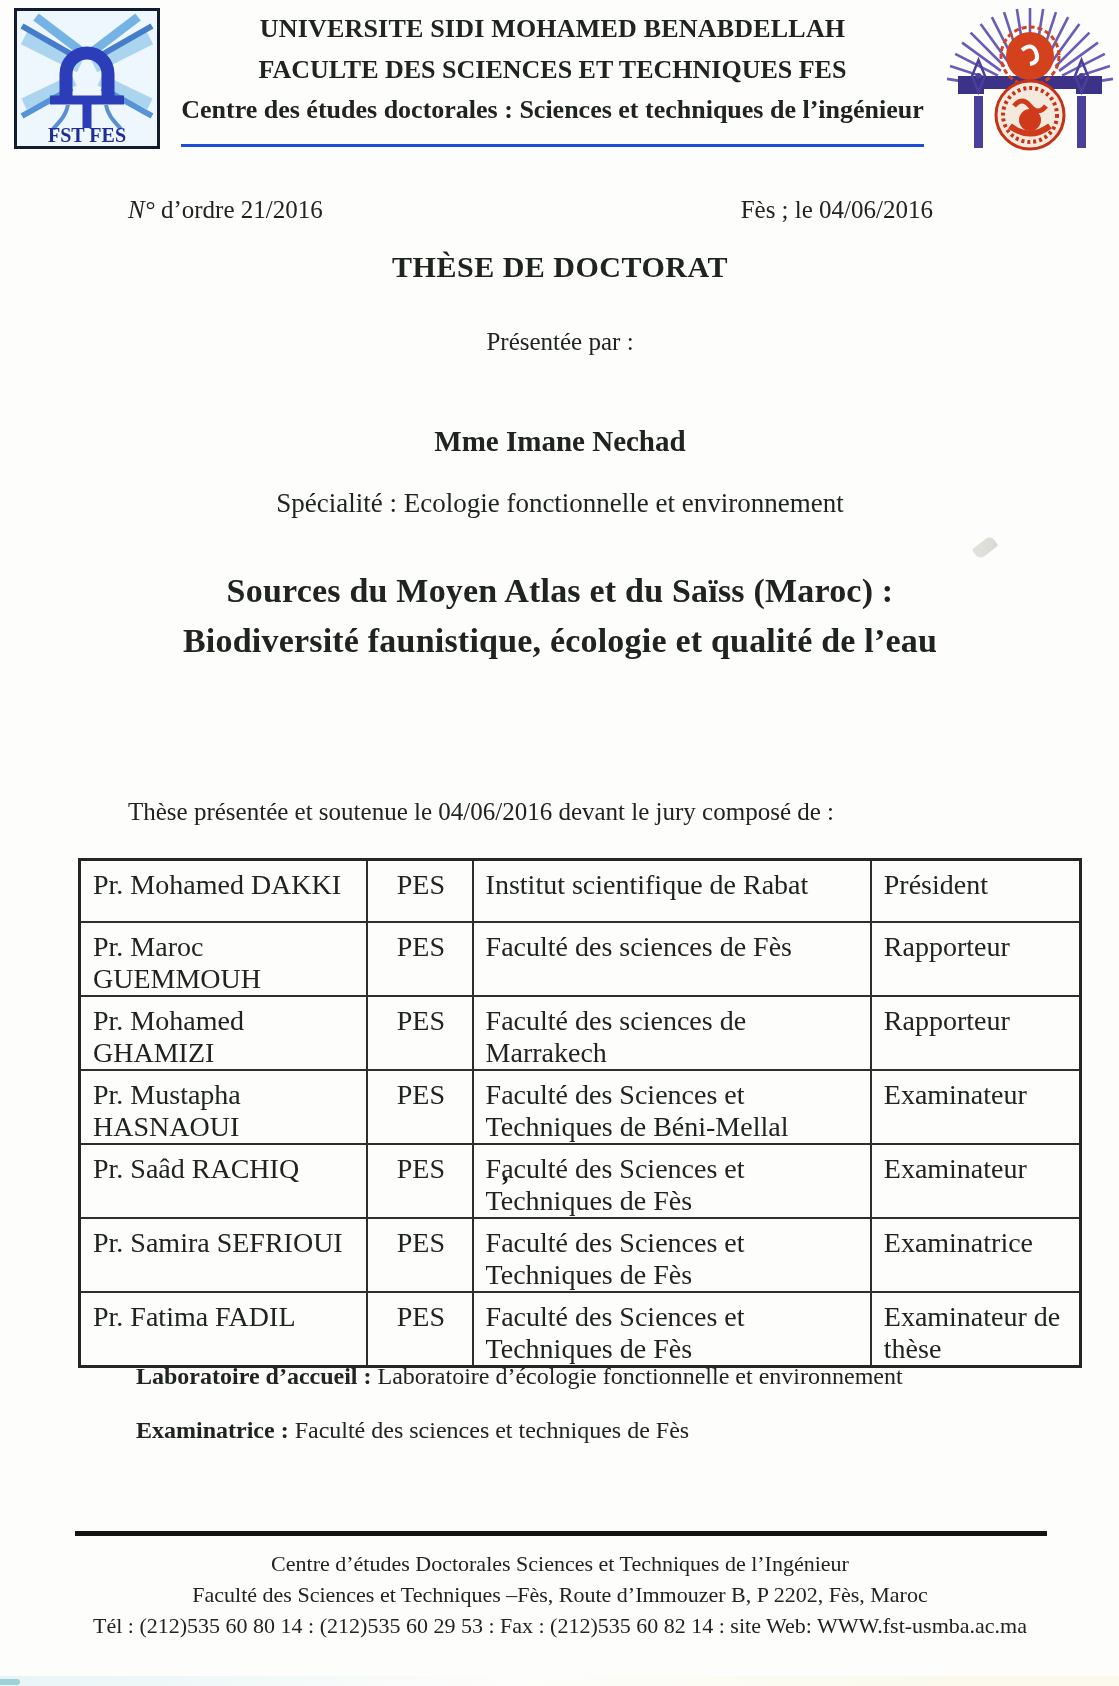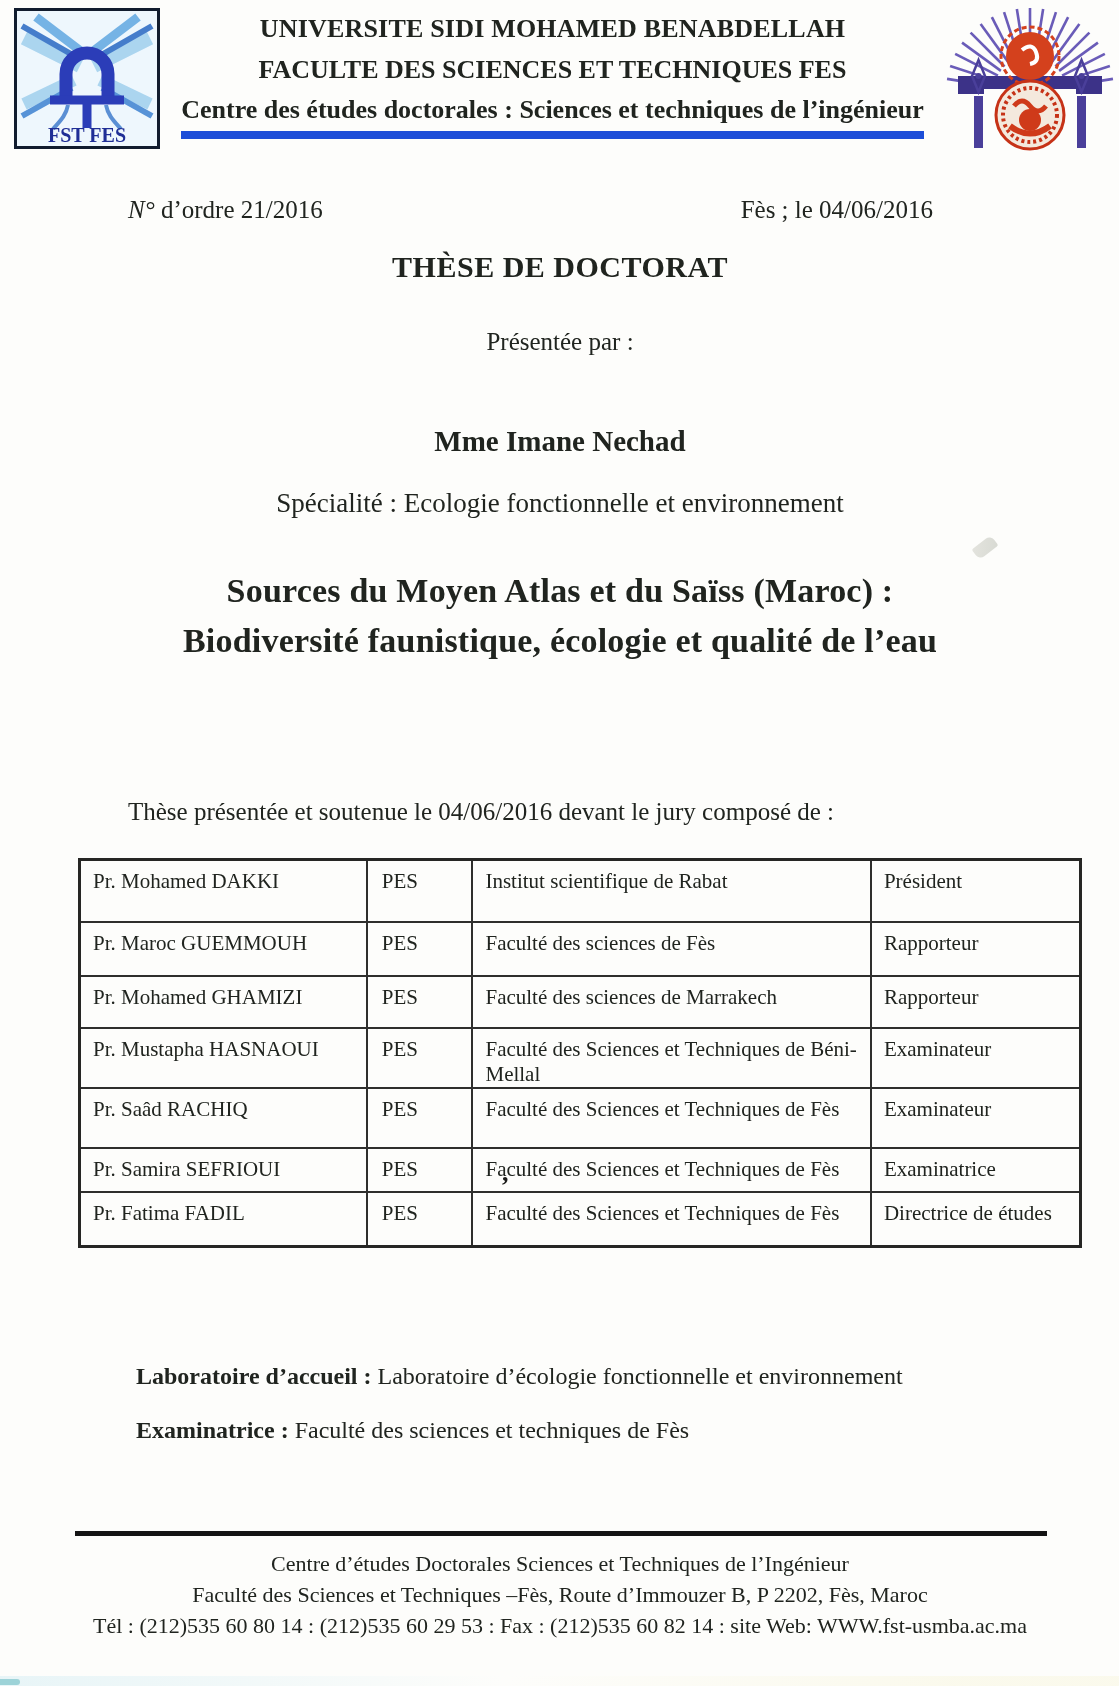--- a/index.html
+++ b/index.html
@@ -16,21 +16,21 @@
   
   .logo-left  { position:absolute; left:14px;  top:8px; width:152px; height:141px; }
   .logo-right { position:absolute; left:944px; top:0px; width:172px; height:158px; }
   .header-text {
     position:absolute; left:180px; top:12px; width:745px;
     text-align:center; font-weight:bold; line-height:1.0;
   }
   .header-text .h1 { font-size:26px; margin:4px 0 0 0; letter-spacing:.2px; }
   .header-text .h2 { font-size:26px; margin:15px 0 0 0; }
   .header-text .h3 { font-size:26px; margin:14px 0 0 0; }
-  .header-text .h3 span { display:inline-block; border-bottom:8px solid #1d4ed8; padding-bottom:8px; }
+  .header-text .h3 span { display:inline-block; border-bottom:3px solid #1d4ed8; padding-bottom:21px; }
 
   
   .meta-row {
     position:absolute; left:128px; top:196px; width:805px;
     display:flex; justify-content:space-between;
     font-size:25px;
   }
   .order-prefix { font-style:italic; }
 
   
@@ -41,29 +41,29 @@
   .specialty  { top:488px; font-size:27px; }
   .main-title { top:566px; font-size:34px; font-weight:bold; line-height:50px; letter-spacing:.2px; }
 
   .jury-intro { position:absolute; left:128px; top:798px; font-size:25px; }
 
   
   table.jury {
     position:absolute; left:78px; top:858px;
     width:1004px; border-collapse:collapse;
     border:3px solid #262624;
-    font-size:21px;
+    font-size:28px;
   }
   table.jury td {
     border:2px solid #2e2e2c;
     vertical-align:top;
     padding:8px 6px 0 12px;
   }
   table.jury td.c1 { width:288px; }
-  table.jury td.c2 { width:106px; padding-left:14px; }
+  table.jury td.c2 { width:106px; padding-left:29px; }
   table.jury td.c3 { width:400px; }
   table.jury td.c4 { width:210px; }
   table.jury tr:nth-child(1) td { height:62px; }
   table.jury tr:nth-child(2) td { height:54px; }
   table.jury tr:nth-child(3) td { height:52px; }
   table.jury tr:nth-child(4) td { height:52px; }
   table.jury tr:nth-child(5) td { height:60px; }
   table.jury tr:nth-child(6) td { height:44px; }
   table.jury tr:nth-child(7) td { height:55px; }
   table.jury tr:nth-child(8) td { height:56px; }
@@ -242,21 +242,21 @@
       <tr>
         <td class="c1">Pr. Samira SEFRIOUI</td>
         <td class="c2">PES</td>
         <td class="c3">Faculté des Sciences et Techniques de Fès</td>
         <td class="c4">Examinatrice</td>
       </tr>
       <tr>
         <td class="c1">Pr. Fatima FADIL</td>
         <td class="c2">PES</td>
         <td class="c3">Faculté des Sciences et Techniques  de Fès</td>
-        <td class="c4">Directrice de études</td>
+        <td class="c4">Examinateur de thèse</td>
       </tr>
     </tbody>
   </table>
 
   <div class="comma-artifact">,</div>
 
   <div class="aff-line aff-lab">
     <b>Laboratoire d’accueil :</b><span> Laboratoire d’écologie fonctionnelle et environnement</span>
   </div>
   <div class="aff-line aff-est">

